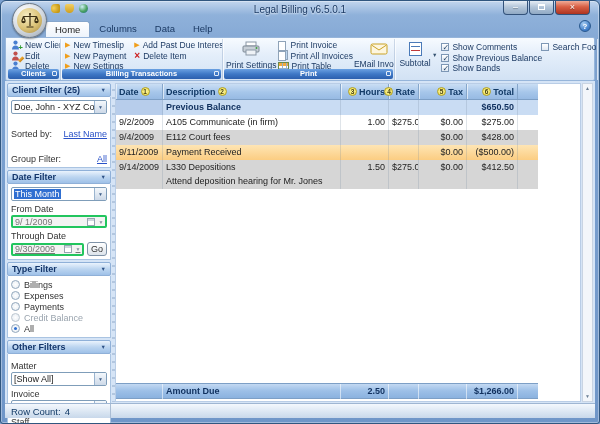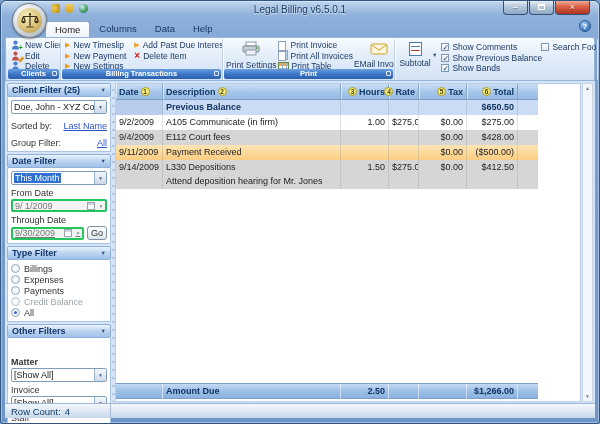--- a/index.html
+++ b/index.html
@@ -74,21 +74,21 @@
     display:flex;align-items:center;justify-content:space-between;padding:0 4px;font-size:9px;font-weight:bold;color:#14366b;margin-top:2px;}
   .sec-h:first-child{margin-top:0;}
   .sec-b{background:#fff;border:1px solid #aac4e2;border-top:none;padding:3px;font-size:9px;color:#333;}
   .sec-b.fill{flex:1;}
   .sec-arrow{font-size:5.5px;color:#2d5186;}
   .combo{height:14px;border:1px solid #7f9db9;background:#fff;display:flex;align-items:center;border-radius:2px;overflow:hidden;}
   .combo .val{flex:1;padding:0 2px;font-size:9px;white-space:nowrap;overflow:hidden;color:#222;}
   .combo .val .sel{background:#2f6fd1;color:#fff;padding:0 1px;}
   .combo .dd{width:12px;align-self:stretch;background:linear-gradient(#f4f8fc,#cdd9e8);border-left:1px solid #9ab4cf;
     display:flex;align-items:center;justify-content:center;font-size:5px;color:#41608a;flex:none;}
-  .kv{display:flex;justify-content:space-between;font-size:9px;margin-top:7px;color:#333;}
+  .kv{display:flex;justify-content:space-between;font-size:9px;margin-top:15px;color:#333;}
   .link{color:#2a52c8;text-decoration:underline;}
   .flabel{font-size:9px;color:#333;margin:3px 0 1px;}
   .dinput{height:13px;border:2px solid #22c55e;background:#f3f3f3;color:#777;display:flex;align-items:center;font-size:9px;border-radius:2px;}
   .dinput .val{flex:1;padding:0 2px;white-space:nowrap;overflow:hidden;}
   .cal-ic{width:8px;height:8px;border:1px solid #98a4b2;background:linear-gradient(#cfd6de 2px,#fff 2px);margin-right:2px;flex:none;}
   .dd2{width:8px;font-size:5px;color:#8a94a0;text-align:center;flex:none;}
   .gorow{display:flex;align-items:center;}
   .gobtn{width:20px;height:14px;margin-left:3px;border:1px solid #7f93a8;border-radius:3px;background:linear-gradient(#ffffff,#dde4eb);
     font-size:9px;text-align:center;line-height:12px;color:#333;flex:none;}
   .ritem{display:flex;gap:4px;align-items:center;height:11px;font-size:9px;color:#333;}
@@ -388,21 +388,21 @@
             <span class="radio on"></span>
             <span>All</span>
           </div>
       </div>
 
       <div class="sec-h">
           <span>Other Filters</span>
           <span class="sec-arrow">▼</span>
         </div>
       <div class="sec-b fill">
-        <div class="flabel" style="margin-top:16px;font-weight:bold;">Matter</div>
+        <div class="flabel" style="margin-top:4px;">Matter</div>
         <div class="combo">
             <span class="val">[Show All]</span>
             <span class="dd">▼</span>
           </div>
         <div class="flabel">Invoice</div>
         <div class="combo">
             <span class="val">[Show All]</span>
             <span class="dd">▼</span>
           </div>
         <div class="flabel">Staff</div>

